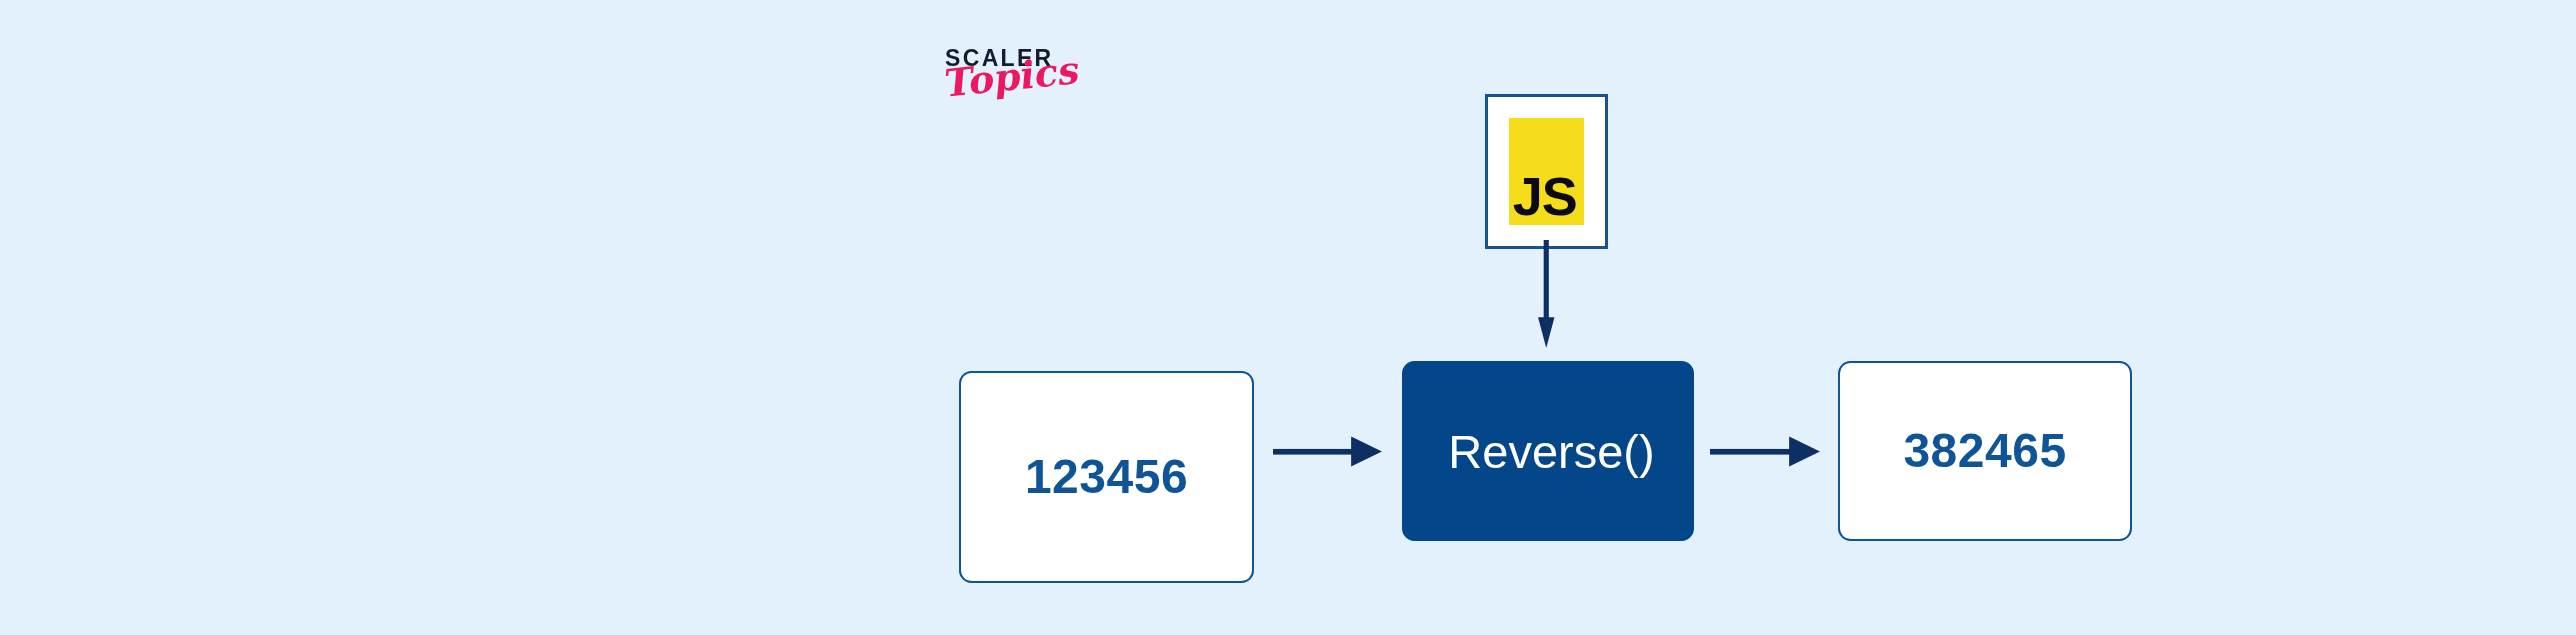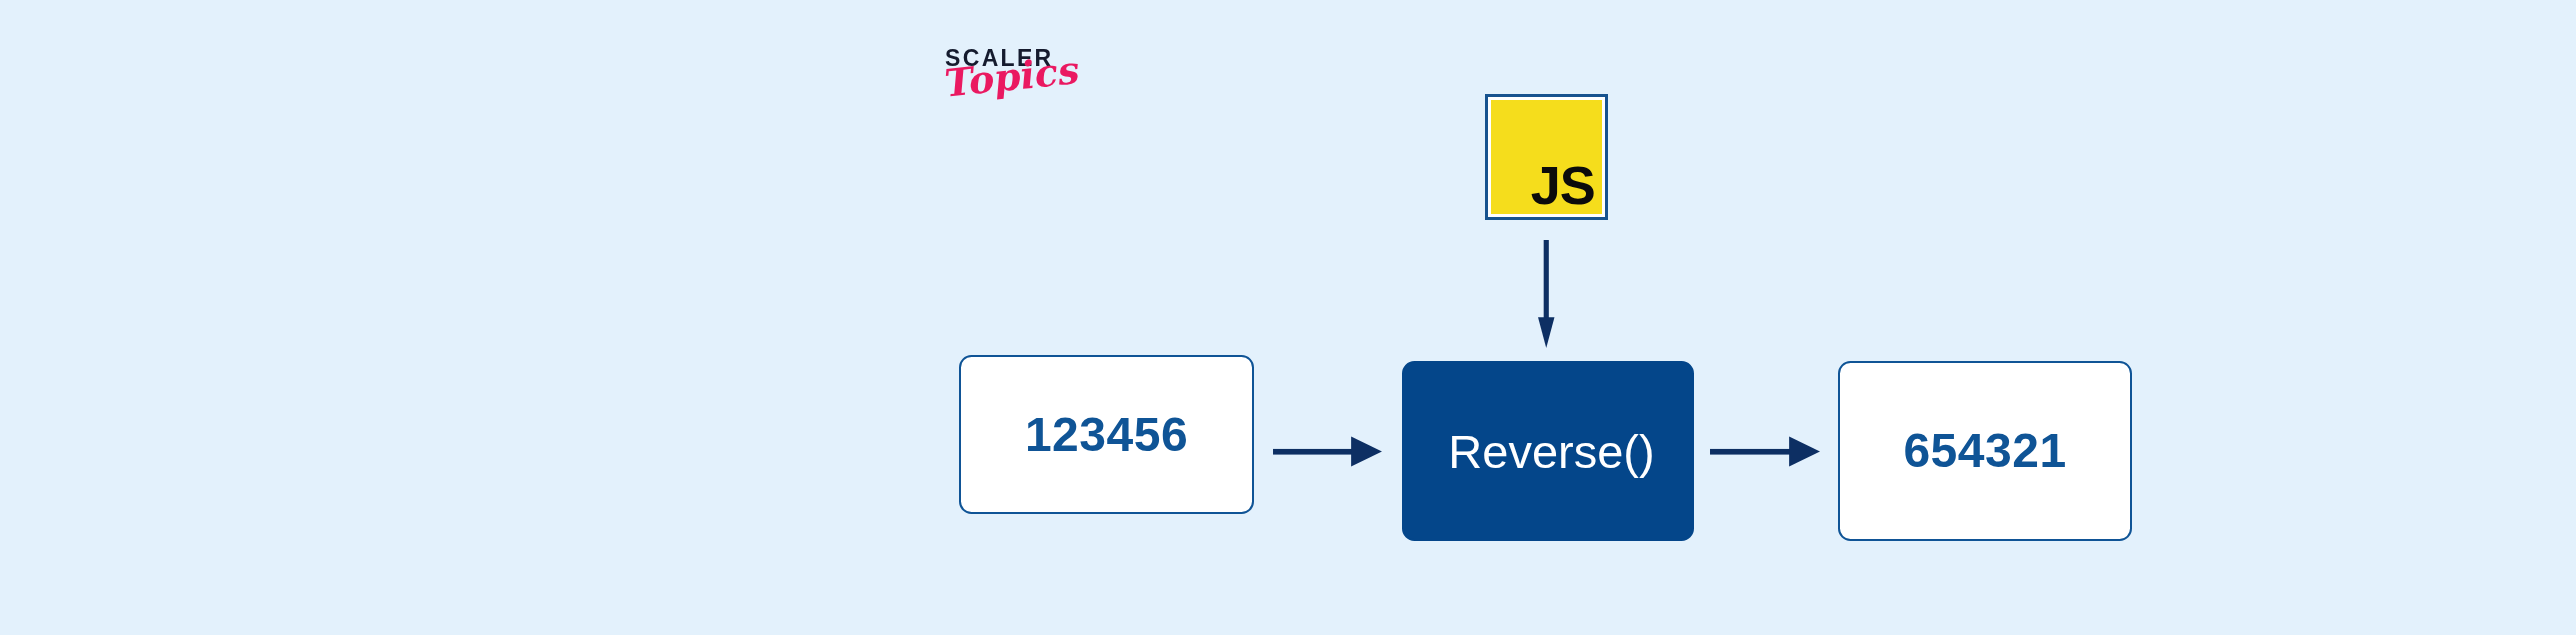--- a/index.html
+++ b/index.html
@@ -43,24 +43,24 @@
     line-height:1;
     white-space:nowrap;
     transform:rotate(-6deg);
     transform-origin:left top;
   }
 
   
   #js-badge {
     position:absolute;
     left:1485px; top:94px;
-    width:123px; height:126px;
+    width:123px; height:155px;
     background:#ffffff;
     border:3.1px solid #17538f;
-    padding:3px;
+    padding:21px;
   }
   #js-badge-inner {
     width:100%; height:100%;
     background:#f5dd1c;
     position:relative;
   }
   #js-badge-label {
     position:absolute;
     right:7.2px; bottom:2.1px;
     font-family:"Liberation Sans", sans-serif;
@@ -103,21 +103,21 @@
   .flow-box-op {
     background:#04468a;
     border:2.6px solid #04468a;
   }
   .flow-box-op .flow-box-label {
     color:#ffffff;
     font-weight:normal;
     font-size:47px;
     line-height:1;
   }
-  #box-input  { left:959px; top:355px; width:295px; height:159px;justify-content:center; }
+  #box-input  { left:959px; top:371px; width:295px; height:212px;justify-content:center; }
   #box-op     { left:1402px; top:361px; width:292px; height:180px;padding-left:7px; }
   #box-output { left:1838px; top:361px; width:294px; height:180px; }
 </style>
 </head>
 <body>
 
 <div id="canvas">
 
   <div id="brand-logo">
     <div id="brand-wordmark">SCALER</div>
@@ -147,17 +147,17 @@
   <div id="box-op" class="flow-box flow-box-op">
     <span class="flow-box-label">Reverse()</span>
   </div>
 
   <svg id="arrow-out" class="arrow-right" viewBox="0 0 214 72" xmlns="http://www.w3.org/2000/svg">
     <rect x="0" y="31" width="162" height="11" fill="#0d2f63"></rect>
     <polygon points="154,7 214,36 154,65" fill="#0d2f63"></polygon>
   </svg>
 
   <div id="box-output" class="flow-box flow-box-io">
-    <span class="flow-box-label">654321</span>
+    <span class="flow-box-label">382465</span>
   </div>
 
 </div>
 
 
 </body></html>

